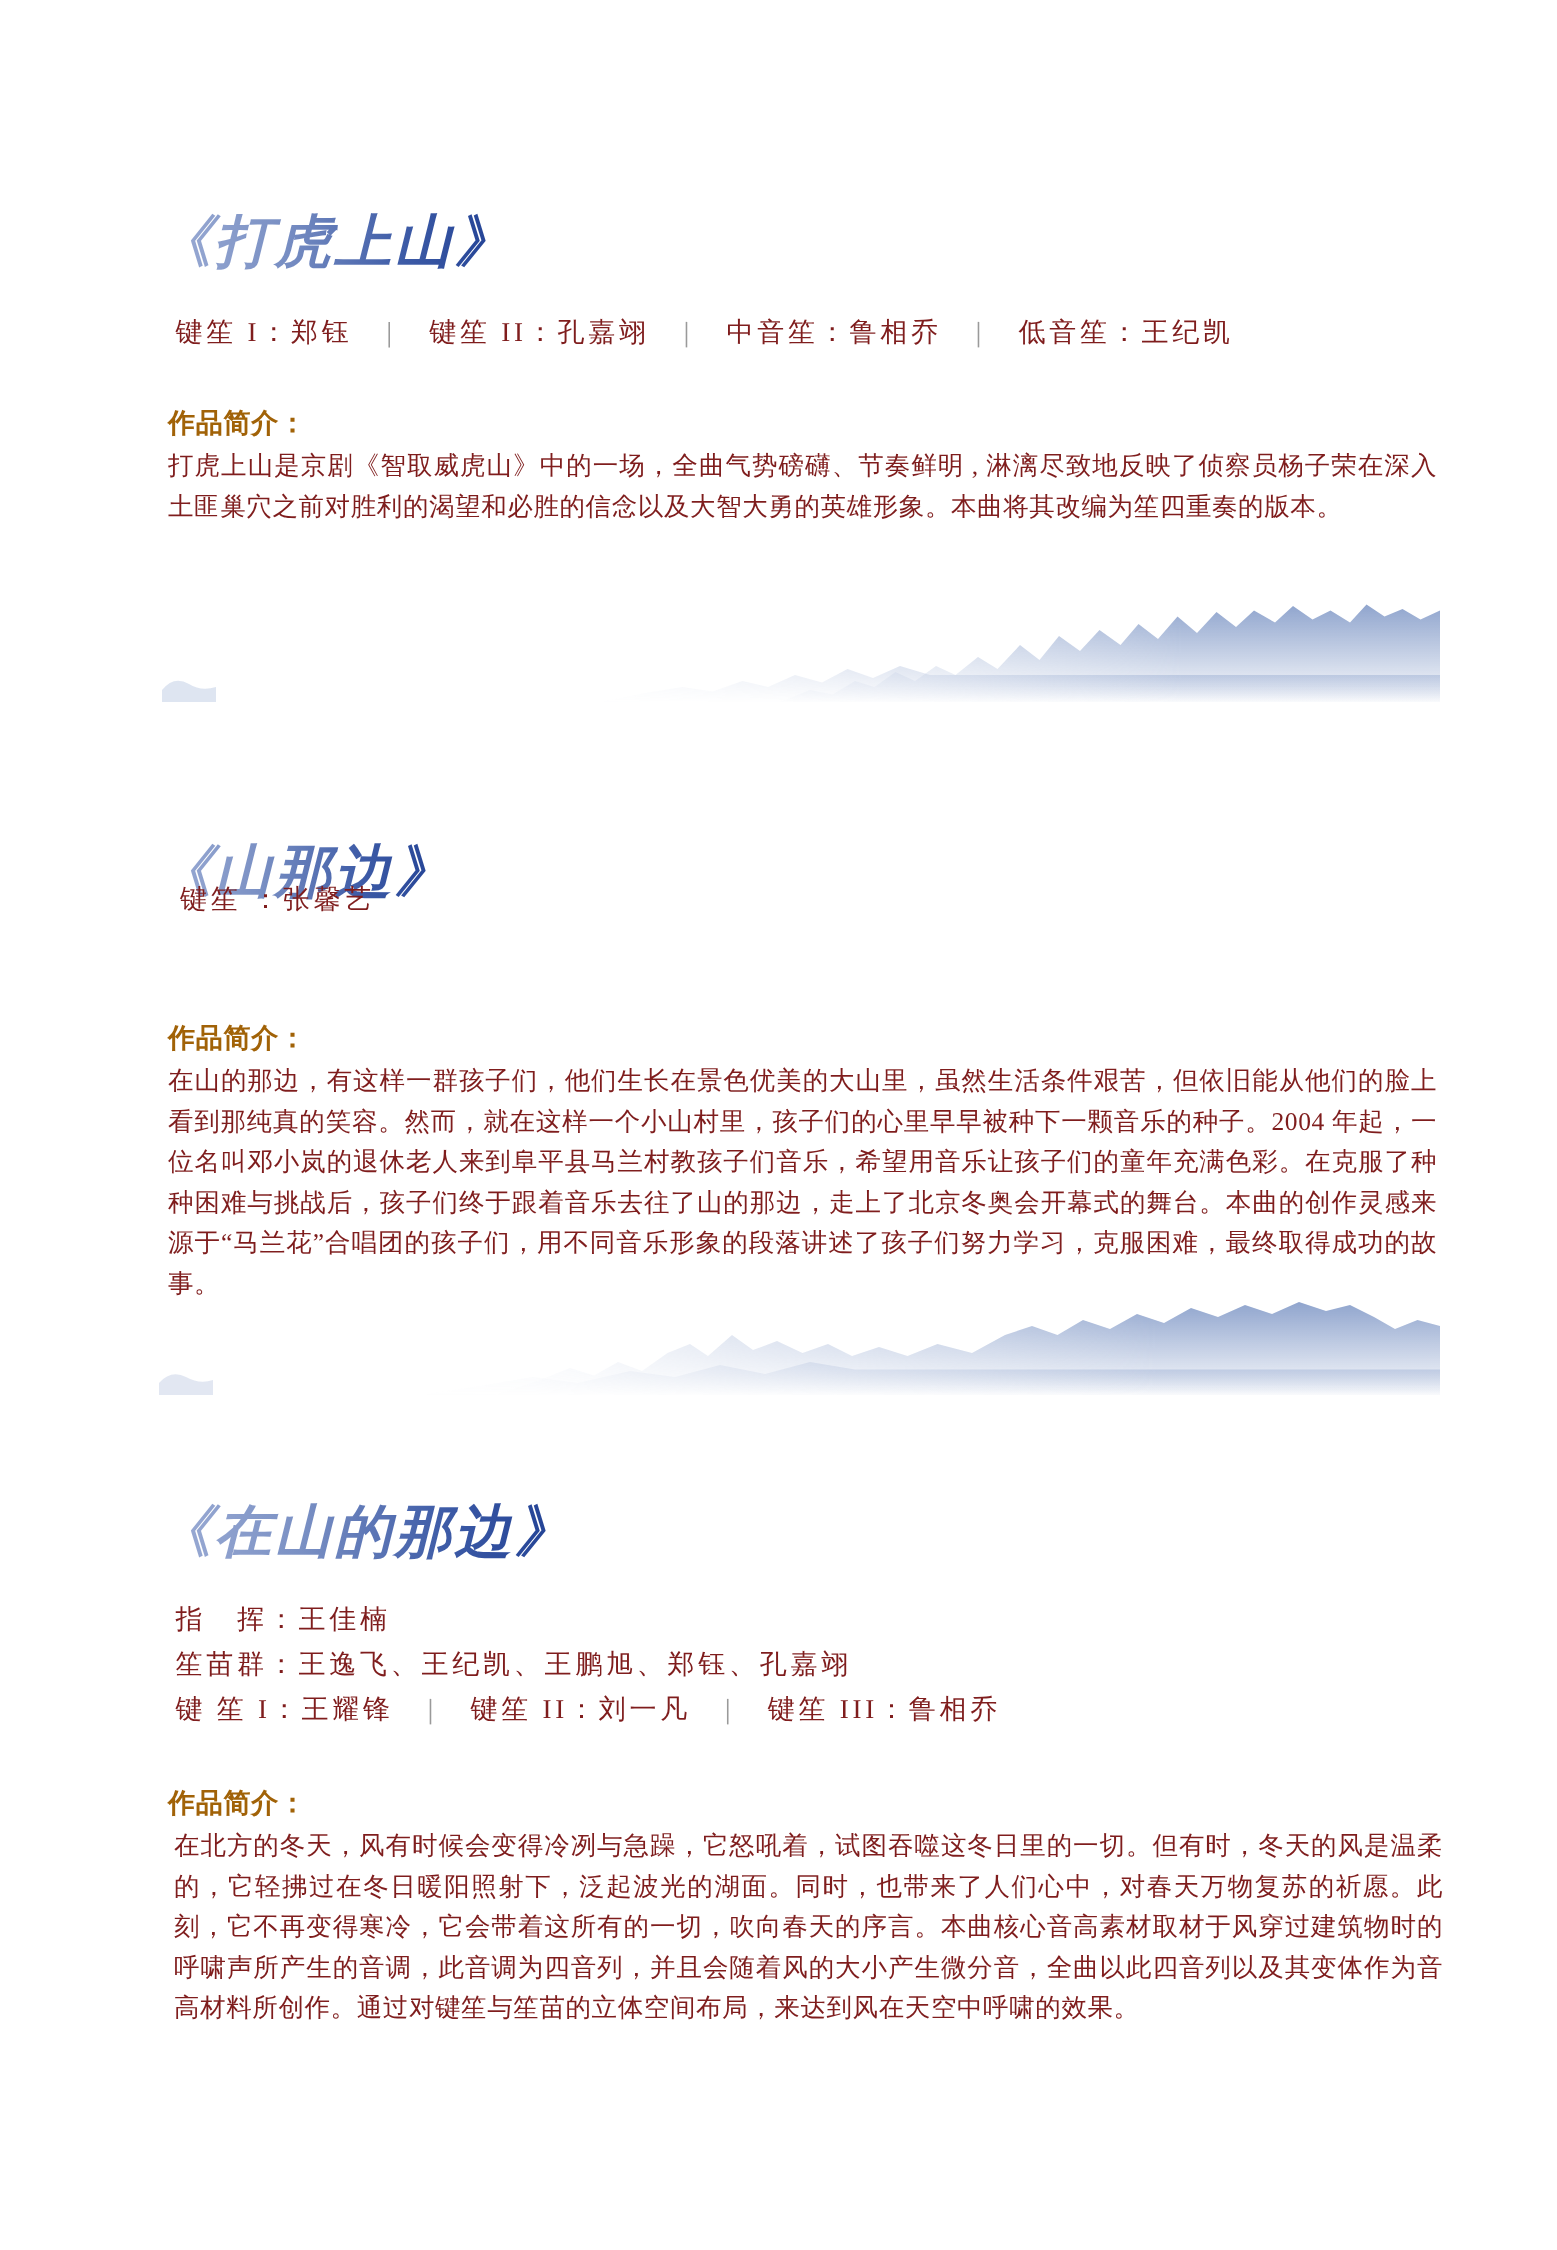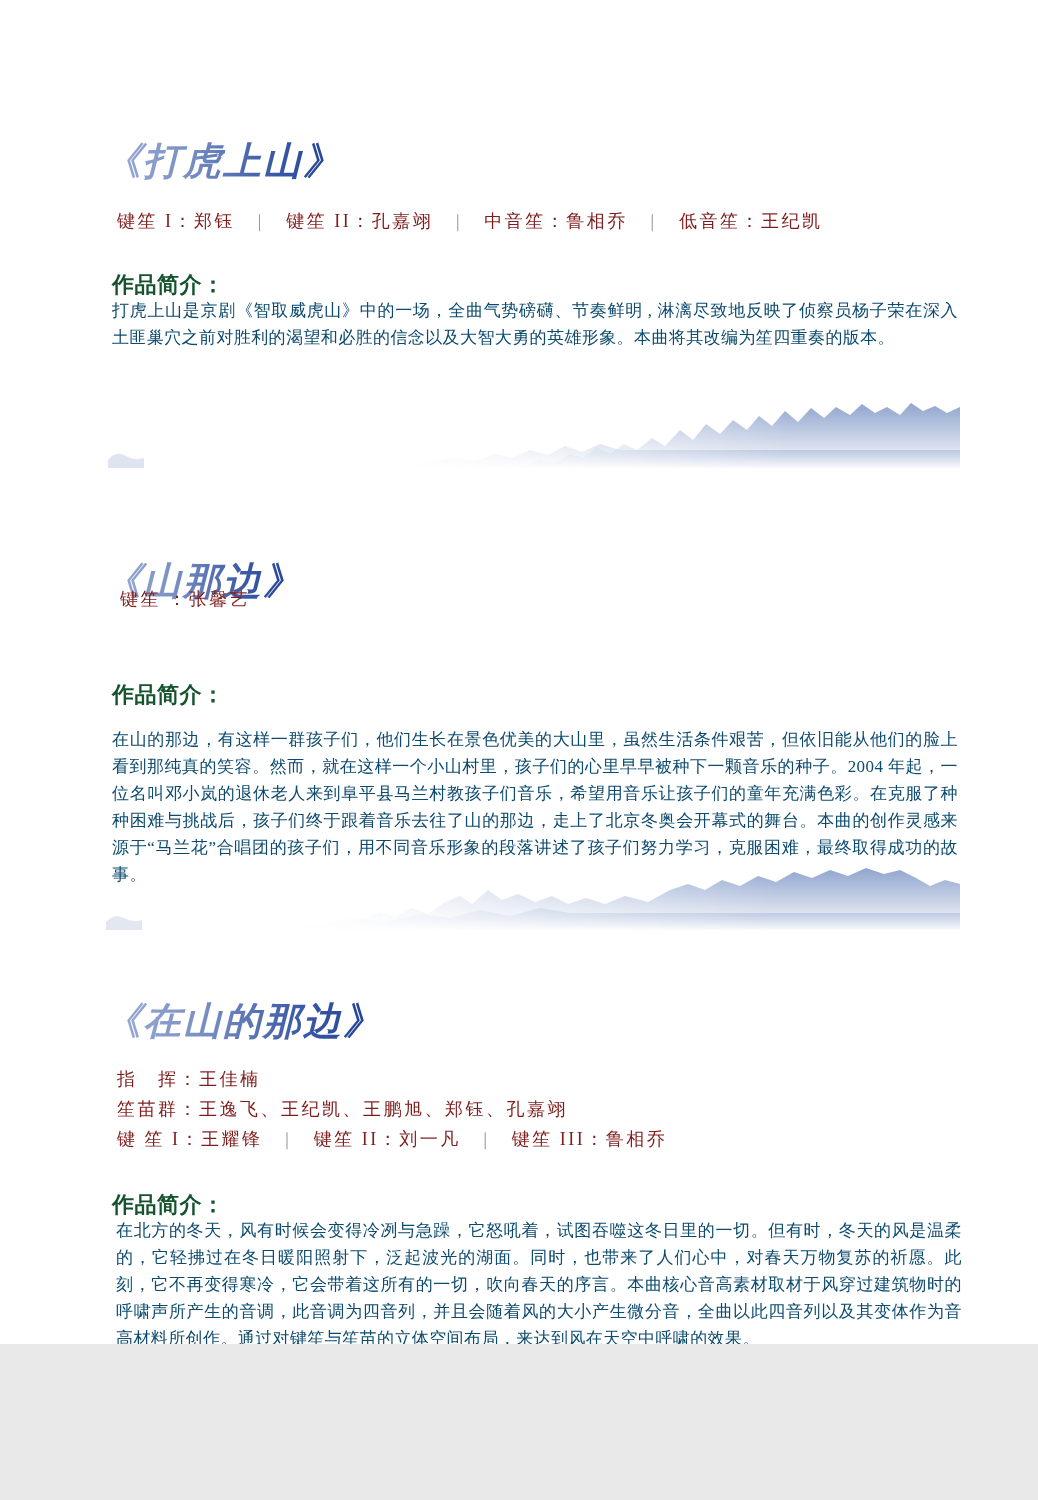--- a/index.html
+++ b/index.html
@@ -3,21 +3,21 @@
 <meta charset="utf-8">
 <style>
   html, body {
     margin: 0;
     padding: 0;
     background: #e9e9e9;
   }
   .page {
     position: relative;
     width: 1038px;
-    height: 1344px;
+    height: 1500px;
     margin: 0 auto;
     background: #ffffff;
     overflow: hidden;
     font-family: "Liberation Serif", "DejaVu Serif", serif;
     text-decoration: underline;
   }
   .abs { position: absolute; }
 
   
   .piece-title {
@@ -54,32 +54,32 @@
   .credit-sep {
     color: #9a9a9a;
     font-weight: 300;
     margin: 0 16px;
     font-size: 17px;
   }
 
   
   .intro-label {
     font-family: "Liberation Serif", "DejaVu Serif", serif;
-    font-size: 22px;
+    font-size: 18px;
     font-weight: 700;
-    color: #14532d;
+    color: #a16207;
     letter-spacing: 0.5px;
   }
 
   
   .intro-text {
     font-family: "Liberation Serif", "DejaVu Serif", serif;
     font-size: 17px;
     line-height: 27px;
-    color: #0c4a6e;
+    color: #7f1d1d;
     text-align: justify;
     margin: 0;
     letter-spacing: 0.4px;
   }
 
   .mountain { display: block; }
 </style>
 </head>
 <body>
 
@@ -124,21 +124,21 @@
 
   <section>
     <h1 class="piece-title abs" style="left:103px; top:560px;">《山那边》</h1>
 
     <div class="credit-line abs" style="left:120px; top:584px;">
       <span class="credit-seg">键笙 ：张馨艺</span>
     </div>
 
     <div class="intro-label abs" style="left:112px; top:680px;">作品简介：</div>
 
-    <p class="intro-text abs" style="left:112px; top:726px; width:846px;">在山的那边，有这样一群孩子们，他们生长在景色优美的大山里，虽然生活条件艰苦，但依旧能从他们的脸上看到那纯真的笑容。然而，就在这样一个小山村里，孩子们的心里早早被种下一颗音乐的种子。2004 年起，一位名叫邓小岚的退休老人来到阜平县马兰村教孩子们音乐，希望用音乐让孩子们的童年充满色彩。在克服了种种困难与挑战后，孩子们终于跟着音乐去往了山的那边，走上了北京冬奥会开幕式的舞台。本曲的创作灵感来源于“马兰花”合唱团的孩子们，用不同音乐形象的段落讲述了孩子们努力学习，克服困难，最终取得成功的故事。</p>
+    <p class="intro-text abs" style="left:112px; top:707px; width:846px;">在山的那边，有这样一群孩子们，他们生长在景色优美的大山里，虽然生活条件艰苦，但依旧能从他们的脸上看到那纯真的笑容。然而，就在这样一个小山村里，孩子们的心里早早被种下一颗音乐的种子。2004 年起，一位名叫邓小岚的退休老人来到阜平县马兰村教孩子们音乐，希望用音乐让孩子们的童年充满色彩。在克服了种种困难与挑战后，孩子们终于跟着音乐去往了山的那边，走上了北京冬奥会开幕式的舞台。本曲的创作灵感来源于“马兰花”合唱团的孩子们，用不同音乐形象的段落讲述了孩子们努力学习，克服困难，最终取得成功的故事。</p>
 
     <svg class="mountain abs" style="left:100px; top:860px;" width="860" height="70" viewBox="0 0 860 70" aria-hidden="true">
       <defs>
         <linearGradient id="mfade2" x1="0" y1="0" x2="0" y2="1">
           <stop offset="0" stop-color="#8AA0CB" stop-opacity="0.95"></stop>
           <stop offset="0.55" stop-color="#8AA0CB" stop-opacity="0.45"></stop>
           <stop offset="1" stop-color="#8AA0CB" stop-opacity="0.03"></stop>
         </linearGradient>
         <linearGradient id="hmask2" x1="0" y1="0" x2="1" y2="0">
           <stop offset="0" stop-color="#fff" stop-opacity="0"></stop>

